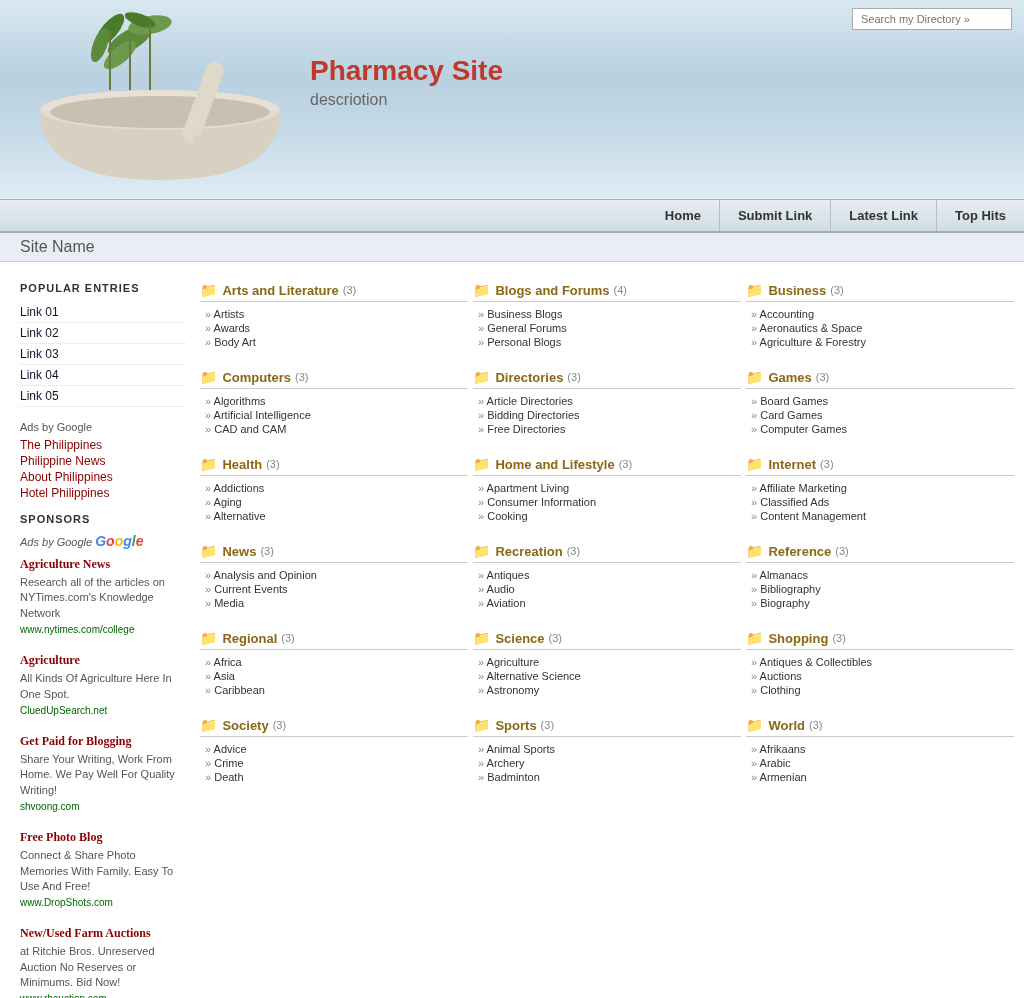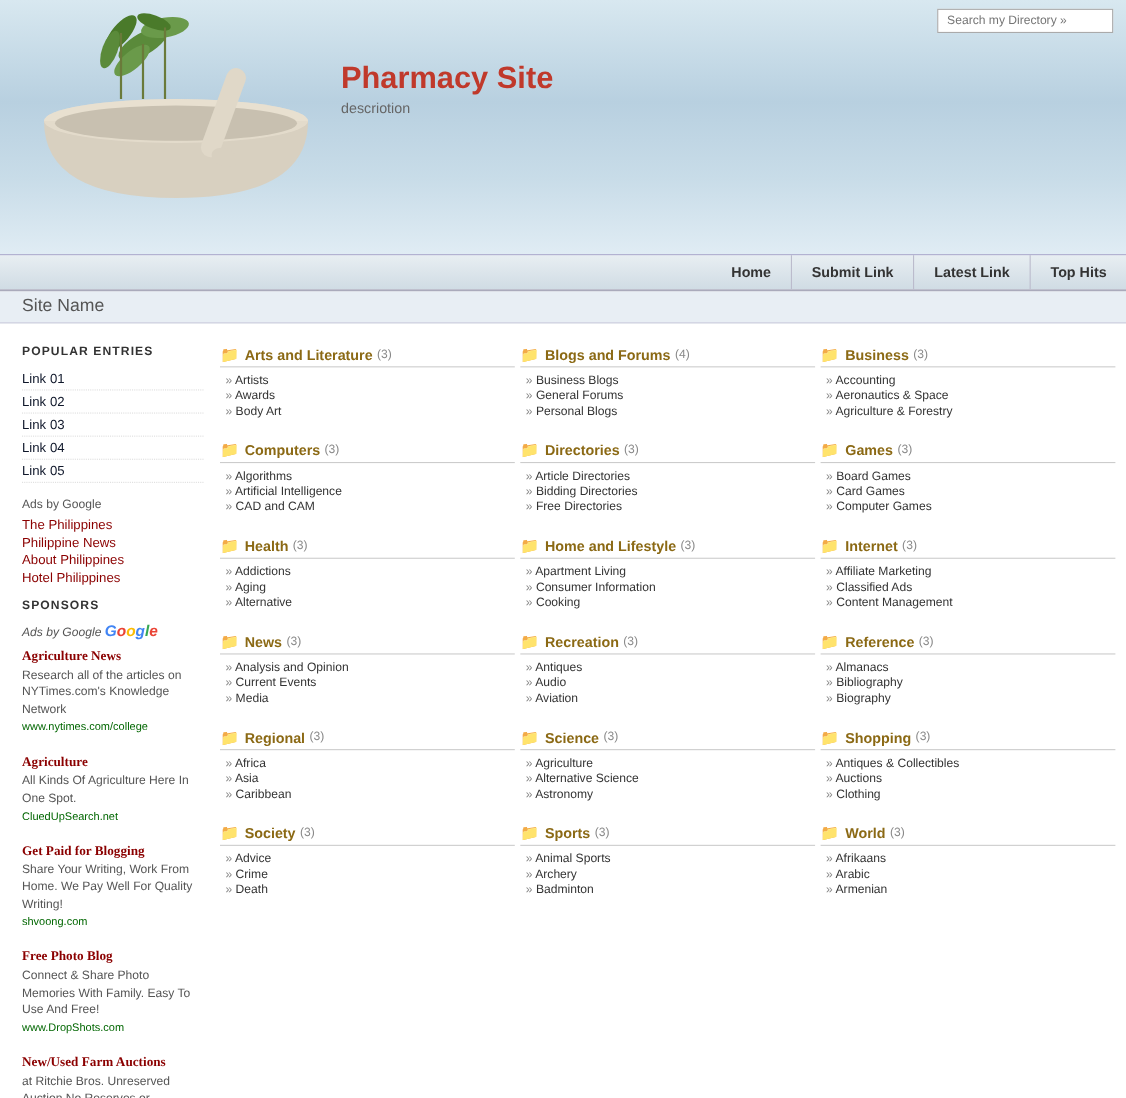--- a/index.html
+++ b/index.html
@@ -1,21 +1,21 @@
 <!DOCTYPE html>
 <html><head>
   <meta charset="utf-8">
   <style>
     * { margin: 0; padding: 0; box-sizing: border-box; }
     body { font-family: Arial, sans-serif; font-size: 12px; background: #fff; color: #333; }
 
     
     #header {
       background: linear-gradient(to bottom, #d8e8f0 0%, #b8d0e0 40%, #c8dce8 70%, #e0ecf4 100%);
-      height: 232px;
+      height: 200px;
       position: relative;
       border-bottom: 1px solid #aac;
     }
     #header-top {
       display: flex;
       justify-content: flex-end;
       padding: 8px 12px;
     }
     #search-box {
       display: flex;
@@ -34,21 +34,21 @@
       left: 310px;
       top: 55px;
     }
     #site-title h1 {
       color: #c0392b;
       font-size: 28px;
       font-weight: bold;
     }
     #site-title p {
       color: #666;
-      font-size: 13px;
+      font-size: 16px;
       margin-top: 4px;
     }
     
     #mortar-image {
       position: absolute;
       left: 10px;
       top: 10px;
       width: 300px;
       height: 180px;
       overflow: hidden;

